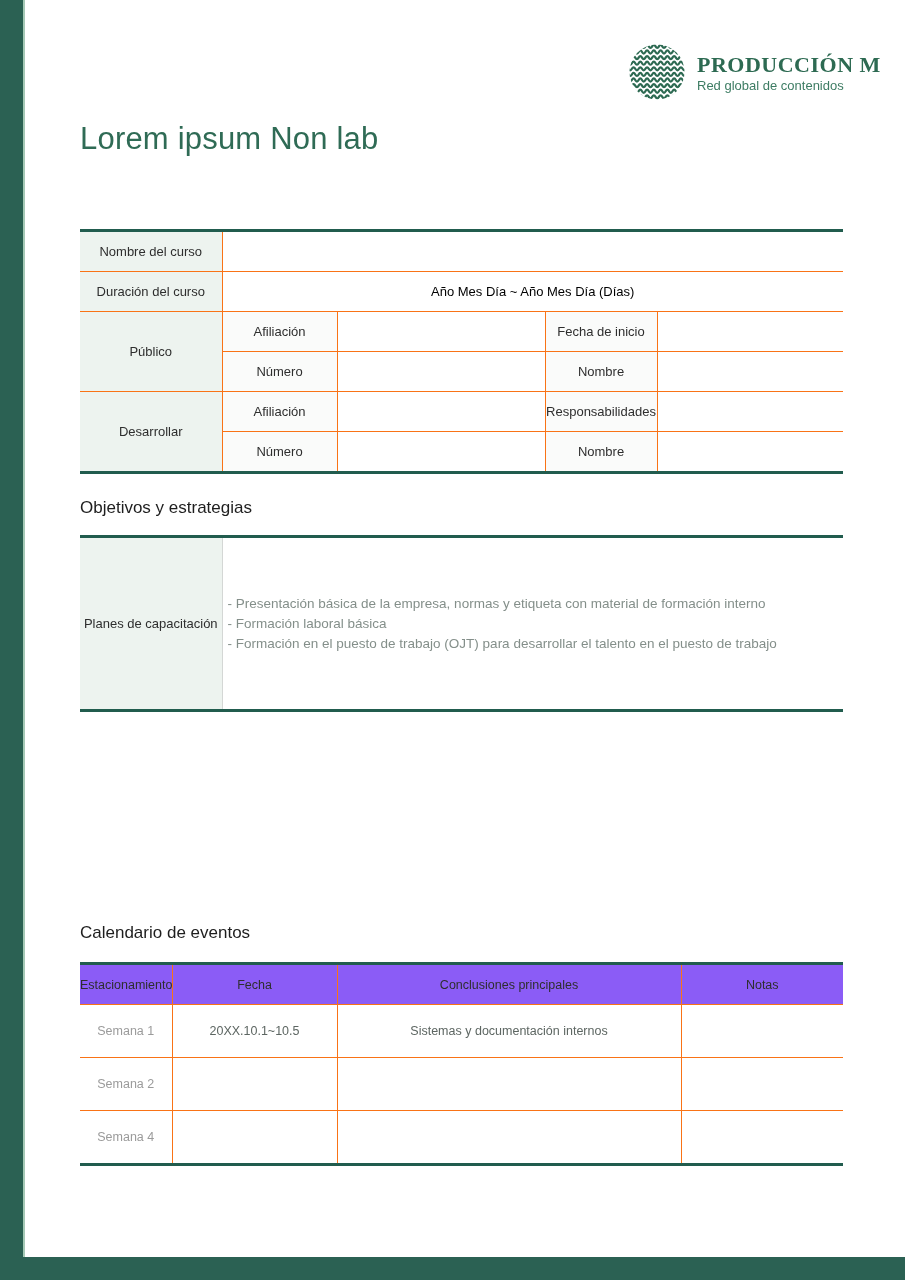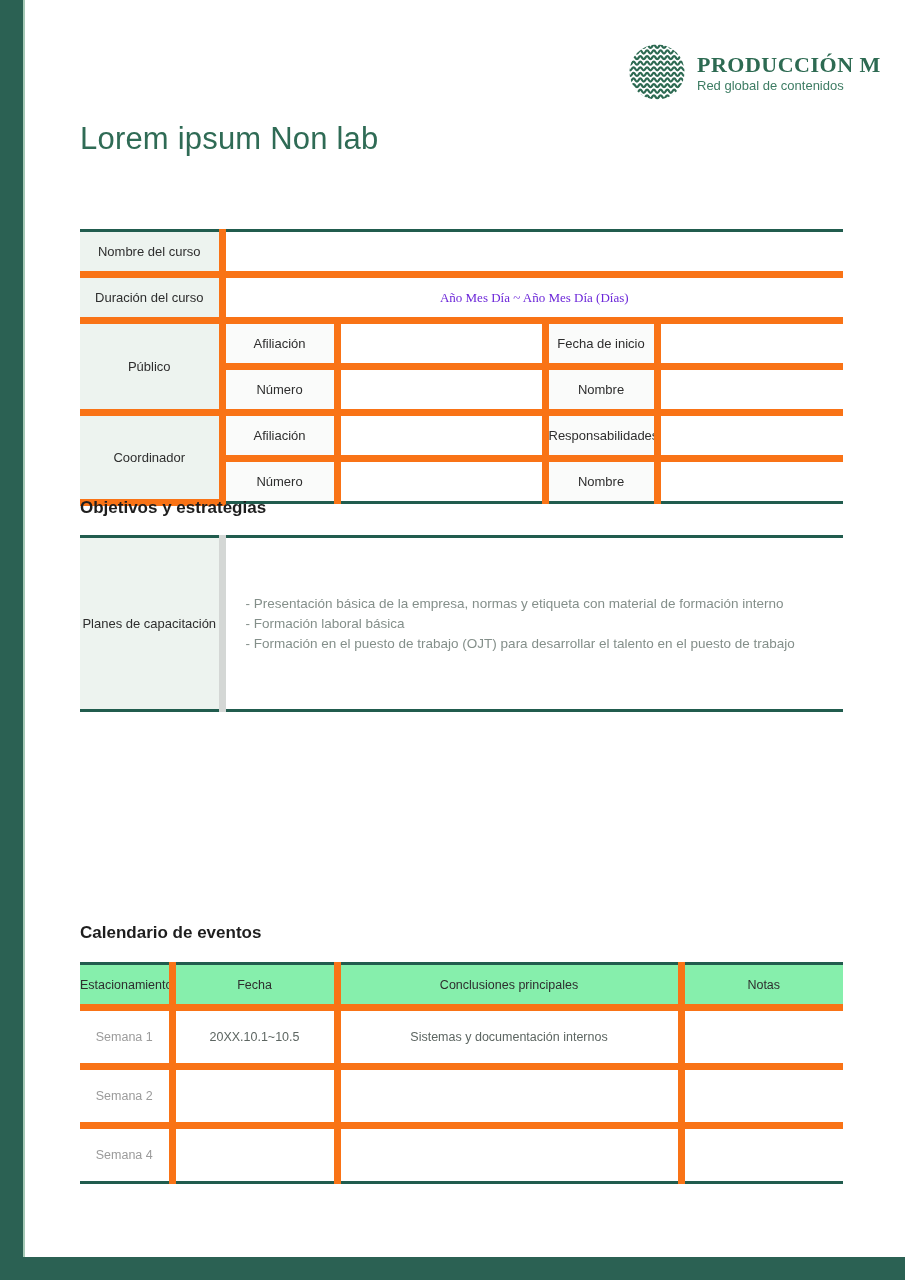--- a/index.html
+++ b/index.html
@@ -18,49 +18,49 @@
   .logo-name{font-family:"Liberation Serif", serif;font-weight:bold;font-size:22px;
     color:#2d6a52;letter-spacing:0.5px;line-height:1;}
   .logo-tagline{font-size:13px;color:#3d7c63;line-height:1.2;}
 
   .page-title{position:absolute;left:80px;top:121px;font-size:31px;color:#2f6b55;
     font-weight:400;letter-spacing:0.2px;}
 
   
   table{border-collapse:collapse;table-layout:fixed;}
   td{font-size:13px;color:#2e2e2e;vertical-align:middle;padding:0;
-     border:7px solid #f97316;overflow:hidden;}
+     border:1px solid #f97316;overflow:hidden;}
   td:first-child{border-left:none;}
   td:last-child{border-right:none;}
   tr:first-child td{border-top:none;}
   tr:last-child td{border-bottom:none;}
   .tbl{position:absolute;left:80px;width:763px;
        border-top:3px solid #215c4e;border-bottom:3px solid #215c4e;}
   .lbl{background:#edf3ef;text-align:center;}
   .sub{background:#fafbfa;text-align:center;}
   .val{background:#ffffff;}
-  .muted{color:#6d28d9;text-align:center;font-family:Liberation Serif, serif;}
+  .muted{color:#000000;text-align:center;}
 
   .course-table{top:229px;}
   .course-table td{height:39px;}
 
-  .section-heading{position:absolute;left:80px;font-size:17px;color:#1e1e1e;font-weight:700;text-align:center;}
+  .section-heading{position:absolute;left:80px;font-size:17px;color:#1e1e1e;font-weight:400;text-align:center;}
   .heading-objectives{top:498px;}
   .heading-calendar{top:923px;}
 
   .objectives-table{top:535px;}
   .objectives-table td{border-color:#d4d7d5;}
   .obj-row td{height:183px;}
   .plans-row td{height:171px;}
   .obj-content{padding-left:5px;color:#9aa39e;font-size:13.5px;}
-  .plans-content{padding-left:20px;color:#848f8a;font-size:13.5px;line-height:20px;}
+  .plans-content{padding-left:5px;color:#848f8a;font-size:13.5px;line-height:20px;}
 
   .calendar-table{top:962px;}
   .calendar-table td{text-align:center;}
-  .cal-head td{height:39px;background:#86efac;color:#2e2e2e;font-size:12.5px;}
+  .cal-head td{height:39px;background:#8b5cf6;color:#2e2e2e;font-size:12.5px;}
   .cal-row td{height:52px;}
   .week-cell{color:#9b9b9b;font-size:12.5px;}
   .data-cell{color:#5d6662;font-size:12.5px;}
 </style>
 </head>
 <body>
 
 <div class="page">
 
   <div class="side-bar"></div>
@@ -122,21 +122,21 @@
       <td class="sub">Fecha de inicio</td>
       <td class="val"></td>
     </tr>
     <tr>
       <td class="sub">Número</td>
       <td class="val"></td>
       <td class="sub">Nombre</td>
       <td class="val"></td>
     </tr>
     <tr>
-      <td class="lbl" rowspan="2">Coordinador</td>
+      <td class="lbl" rowspan="2">Desarrollar</td>
       <td class="sub">Afiliación</td>
       <td class="val"></td>
       <td class="sub">Responsabilidades</td>
       <td class="val"></td>
     </tr>
     <tr>
       <td class="sub">Número</td>
       <td class="val"></td>
       <td class="sub">Nombre</td>
       <td class="val"></td>

